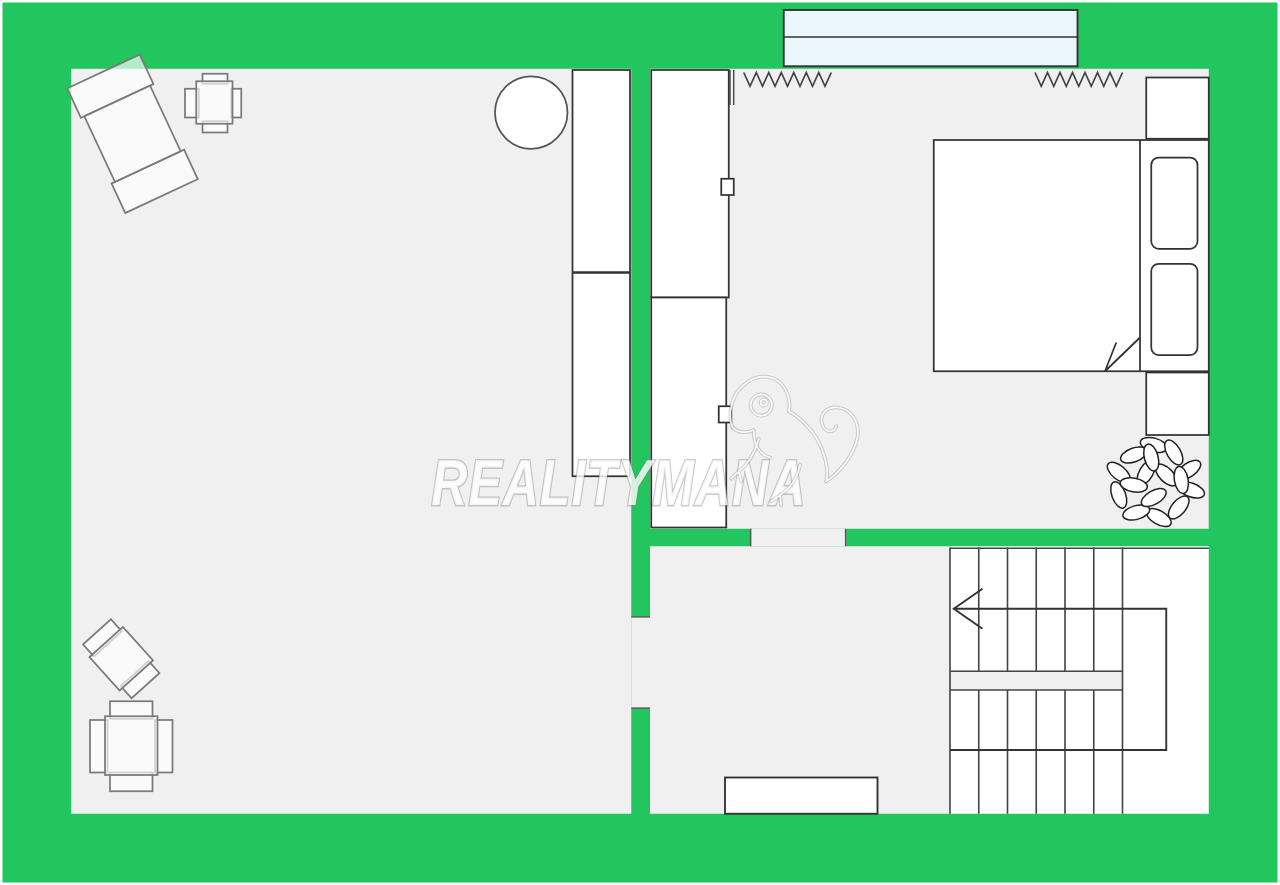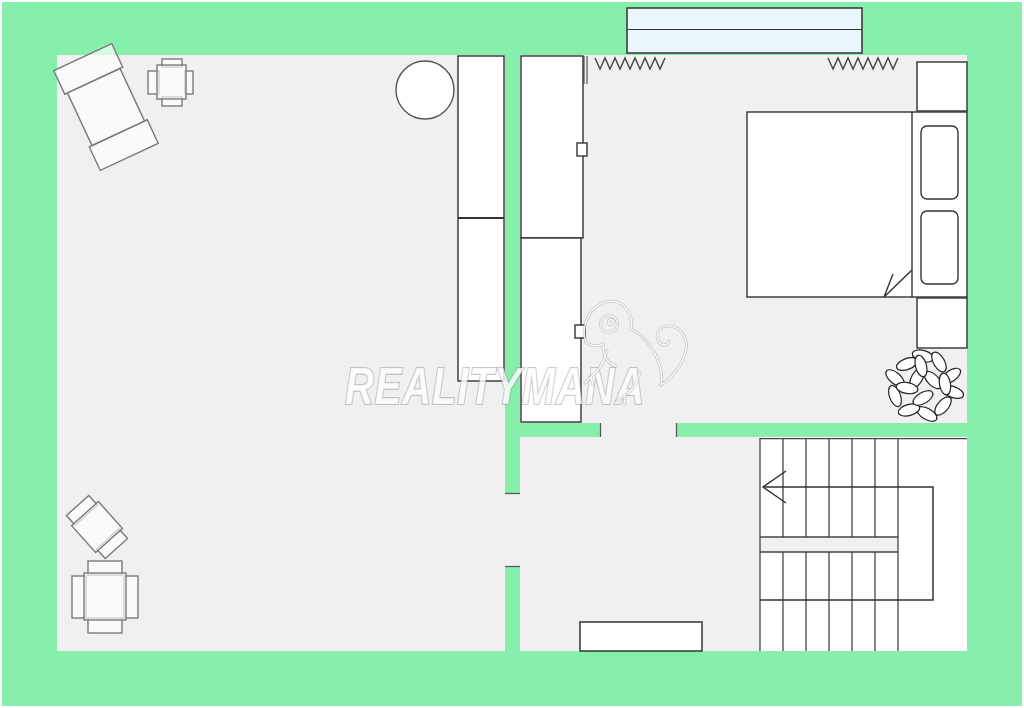--- a/index.html
+++ b/index.html
@@ -1,16 +1,16 @@
 <!DOCTYPE html>
 <html><head>
 <meta charset="utf-8">
 <style>
   html,body{margin:0;padding:0;background:#000;}
-  .stage{position:relative;width:1024px;height:708px;background:#86efac;overflow:hidden;}
+  .stage{position:relative;width:1024px;height:708px;background:#22c55e;overflow:hidden;}
   .stage svg{position:absolute;left:0;top:0;}
   .frame{position:absolute;inset:0;border:2px solid #ffffff;pointer-events:none;}
   .wm-text{
     font-family:"Liberation Sans", sans-serif;
     font-style:italic;
     font-weight:700;
     font-size:52px;
     fill:rgba(255,255,255,0.8);
     stroke:rgba(125,125,125,0.4);
     stroke-width:2.2px;

